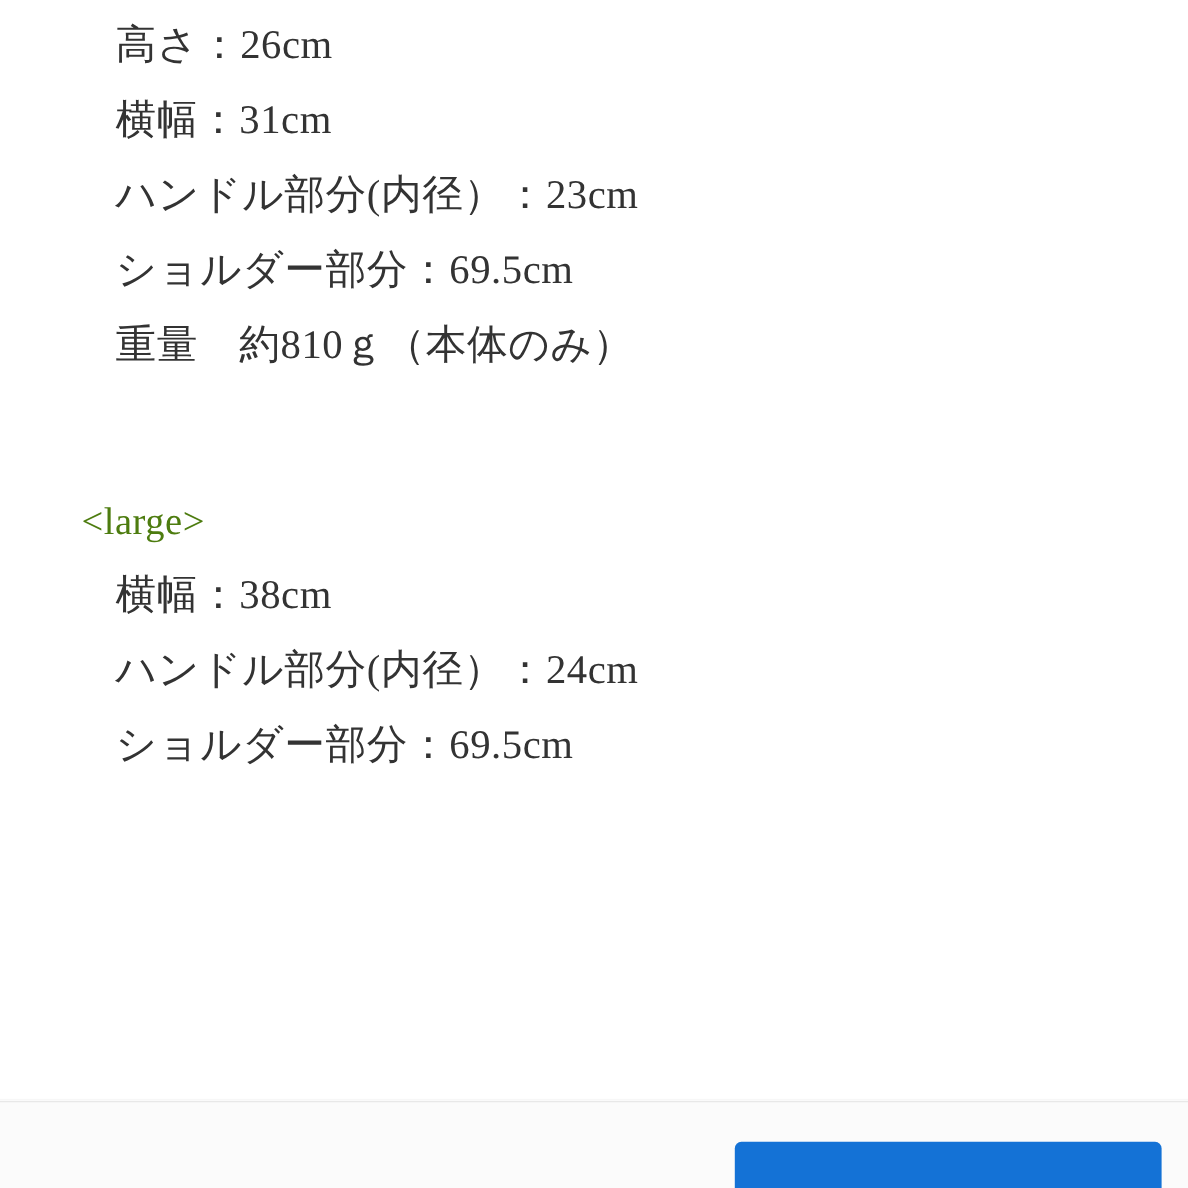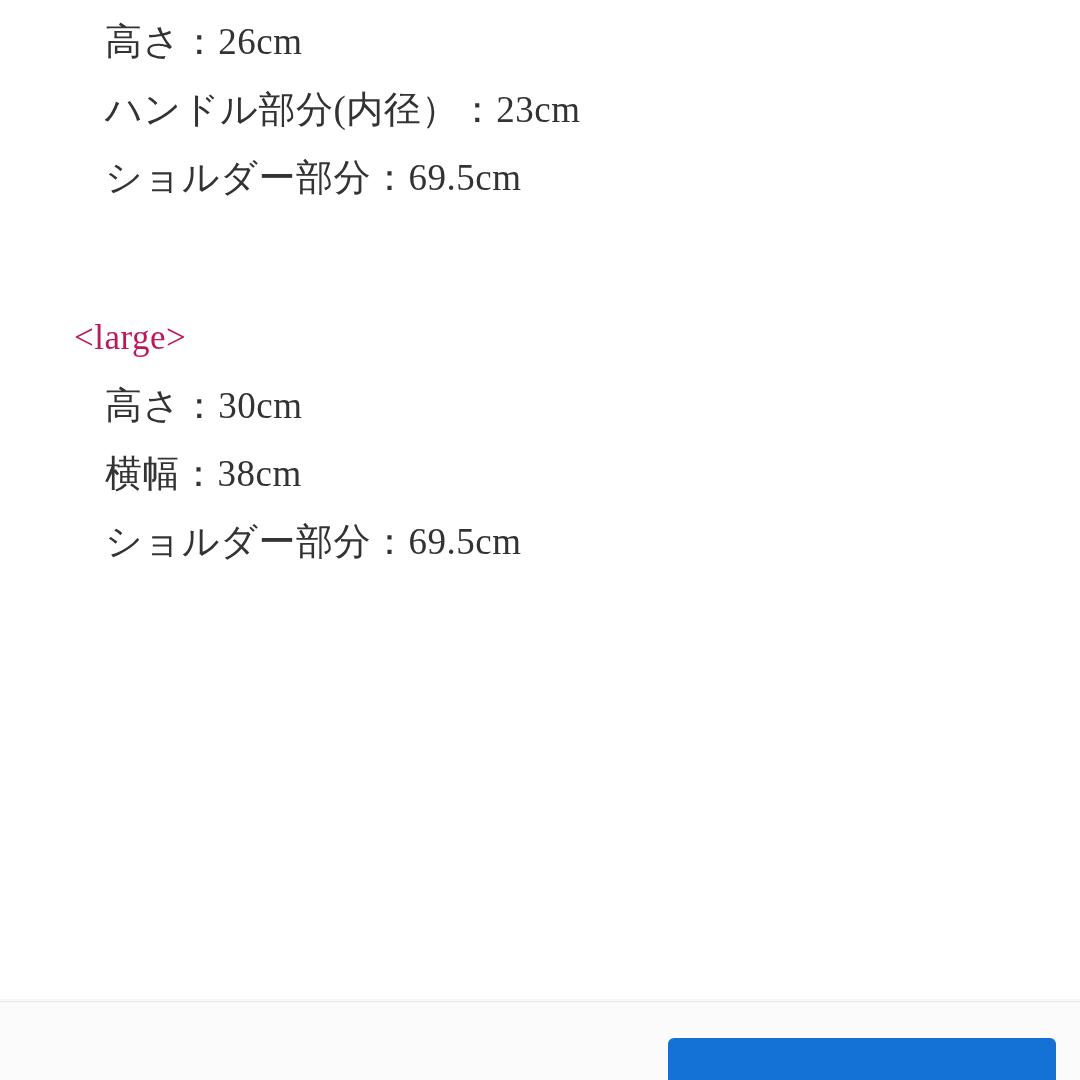--- a/index.html
+++ b/index.html
@@ -39,21 +39,21 @@
     line-height: 68px;
     color: #333333;
     padding-left: 105px;
     white-space: pre;
     letter-spacing: 0.5px;
   }
 
   .group-heading {
     font-size: 35px;
     line-height: 68px;
-    color: #be185d;
+    color: #4d7c0f;
     padding-left: 74px;
     white-space: pre;
     letter-spacing: 0.5px;
   }
 
   .spacer-block {
     height: 92px;
   }
 
   .bottom-strip {
@@ -89,30 +89,32 @@
 </style>
 </head>
 <body>
 
 <div class="page">
 
   <div class="content">
 
     <div>
       <div class="spec-line">高さ：26cm</div>
+      <div class="spec-line">横幅：31cm</div>
       <div class="spec-line">ハンドル部分(内径）：23cm</div>
       <div class="spec-line">ショルダー部分：69.5cm</div>
+      <div class="spec-line">重量　約810ｇ（本体のみ）</div>
     </div>
 
     <div class="spacer-block"></div>
 
     <div>
       <div class="group-heading">&lt;large&gt;</div>
-      <div class="spec-line">高さ：30cm</div>
       <div class="spec-line">横幅：38cm</div>
+      <div class="spec-line">ハンドル部分(内径）：24cm</div>
       <div class="spec-line">ショルダー部分：69.5cm</div>
     </div>
 
   </div>
 
   <div class="divider-shadow"></div>
 
   <div class="bottom-strip">
     <button class="cta-button"></button>
   </div>

